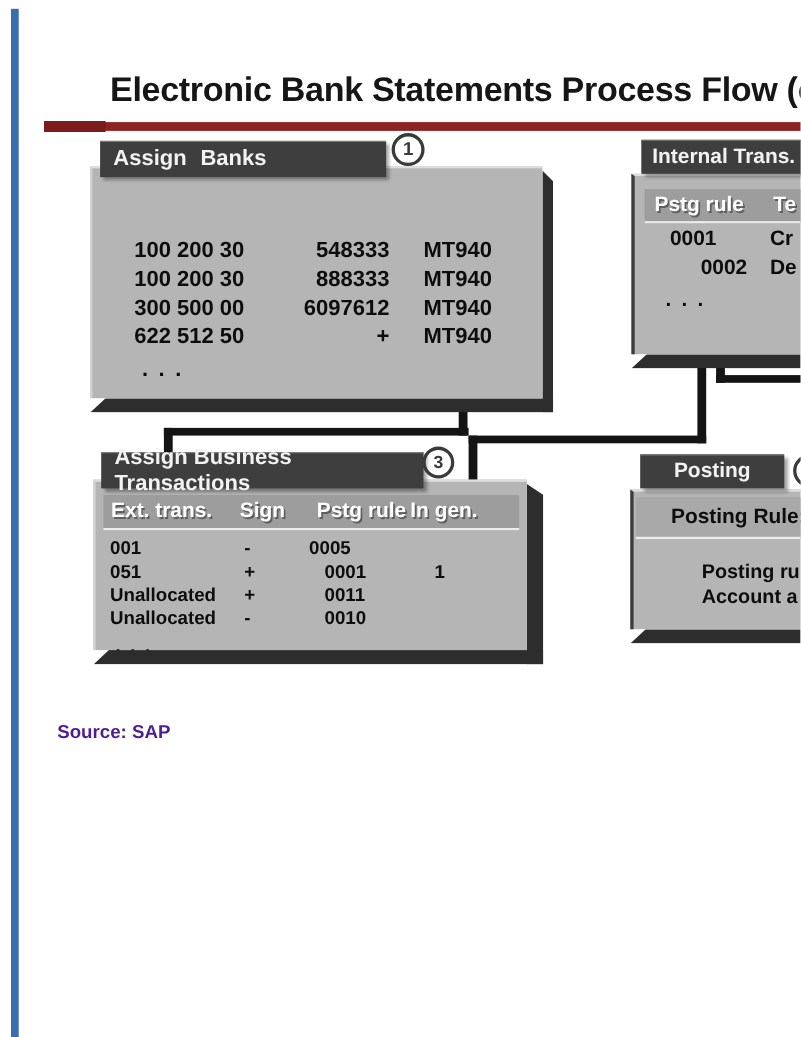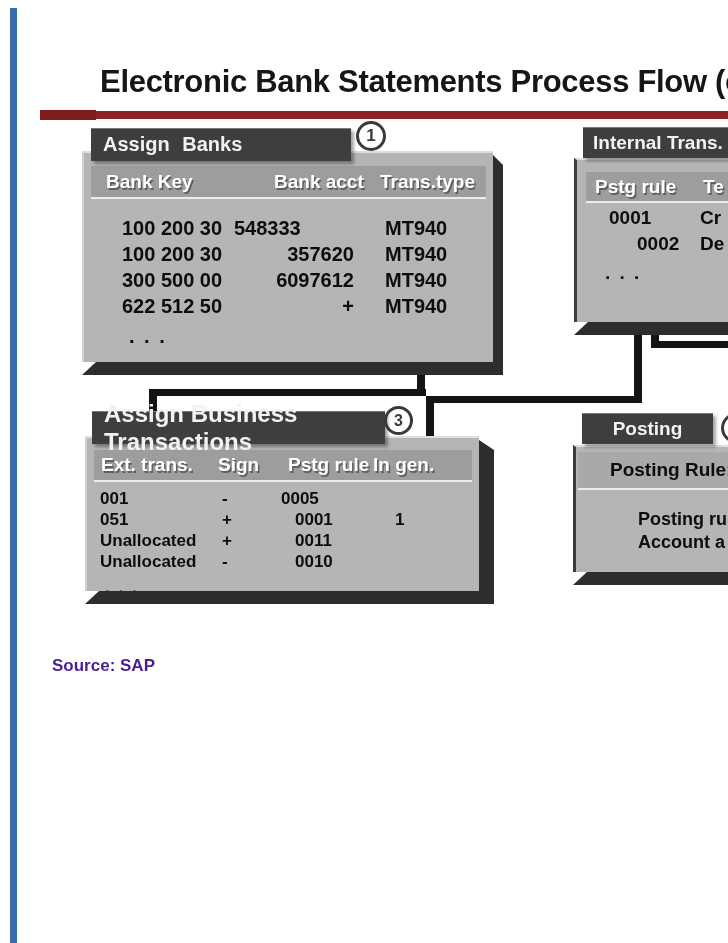--- a/index.html
+++ b/index.html
@@ -71,31 +71,26 @@
 
   <div class="panel-title" style="left:91px; top:128px; width:248px; height:33px; padding-left:12px; font-size:20px; word-spacing:7px;">
     <span>Assign Banks</span>
   </div>
   <div class="circle" style="left:356px; top:121px; width:24px; height:24px; font-size:17px;">
     <span>1</span>
   </div>
 
   <div class="panel" style="left:82px; top:151px; width:421px; height:224px;">
     <div class="panel-body" style="left:0; top:0; right:10px; bottom:13px;">
-      <div class="hdr" style="left:7px; top:13px; width:395px; height:31px; font-size:19px; line-height:31px;">
-        <span style="left:15px;">Bank Key</span>
-        <span style="left:183px;">Bank acct</span>
-        <span style="left:289px;">Trans.type</span>
-      </div>
       <div class="cell" style="left:38px;  top:64px;  font-size:20px;">100 200 30</div>
-      <div class="cell" style="left:150px; top:64px;  width:120px; font-size:20px;">548333</div>
+      <div class="cell" style="left:150px; top:64px;  width:120px; text-align:right; font-size:20px;">548333</div>
       <div class="cell" style="left:301px; top:64px;  font-size:20px;">MT940</div>
 
       <div class="cell" style="left:38px;  top:90px;  font-size:20px;">100 200 30</div>
-      <div class="cell" style="left:150px; top:90px;  width:120px; text-align:right; font-size:20px;">357620</div>
+      <div class="cell" style="left:150px; top:90px;  width:120px; text-align:right; font-size:20px;">888333</div>
       <div class="cell" style="left:301px; top:90px;  font-size:20px;">MT940</div>
 
       <div class="cell" style="left:38px;  top:116px; font-size:20px;">300 500 00</div>
       <div class="cell" style="left:150px; top:116px; width:120px; text-align:right; font-size:20px;">6097612</div>
       <div class="cell" style="left:301px; top:116px; font-size:20px;">MT940</div>
 
       <div class="cell" style="left:38px;  top:142px; font-size:20px;">622 512 50</div>
       <div class="cell" style="left:150px; top:142px; width:120px; text-align:right; font-size:20px;">+</div>
       <div class="cell" style="left:301px; top:142px; font-size:20px;">MT940</div>
 
@@ -117,21 +112,21 @@
       </div>
       <div class="cell" style="left:32px;  top:47px;  font-size:19px;">0001</div>
       <div class="cell" style="left:123px; top:47px;  font-size:19px;">Cr</div>
       <div class="cell" style="left:32px;  top:73px;  font-size:19px;margin-left:28px;">0002</div>
       <div class="cell" style="left:123px; top:73px;  font-size:19px;">De</div>
       <div class="cell" style="left:28px;  top:102px; font-size:19px; letter-spacing:2px;">. . .</div>
     </div>
     <div class="shadow-b"></div>
   </div>
 
-  <div class="panel-title" style="left:92px; top:411px; width:281px; height:33px; padding-left:12px; font-size:24px;">
+  <div class="panel-title" style="left:92px; top:411px; width:281px; height:33px; padding-left:12px; font-size:20px;">
     <span>Assign Business Transactions</span>
   </div>
   <div class="circle" style="left:384px; top:406px; width:23px; height:23px; font-size:16px;">
     <span>3</span>
   </div>
 
   <div class="panel" style="left:85px; top:436px; width:409px; height:168px;">
     <div class="panel-body" style="left:0; top:0; right:15px; bottom:13px;">
       <div class="hdr" style="left:7px; top:12px; width:378px; height:30px; font-size:19px; line-height:30px;">
         <span style="left:7px;">Ext. trans.</span>

